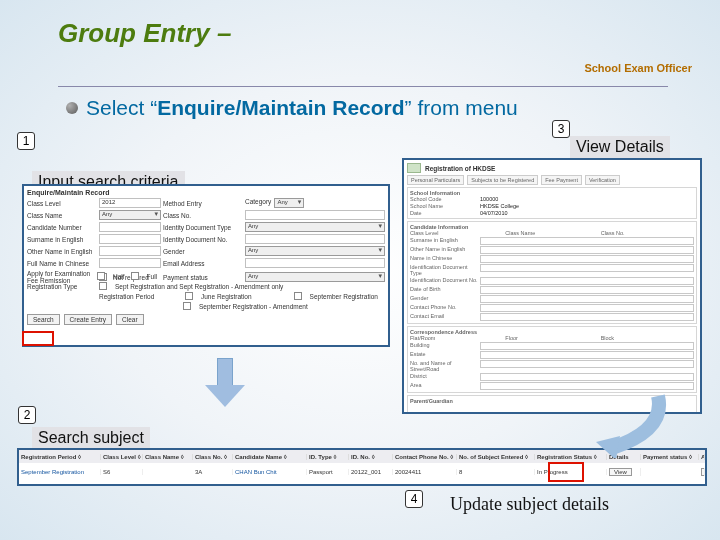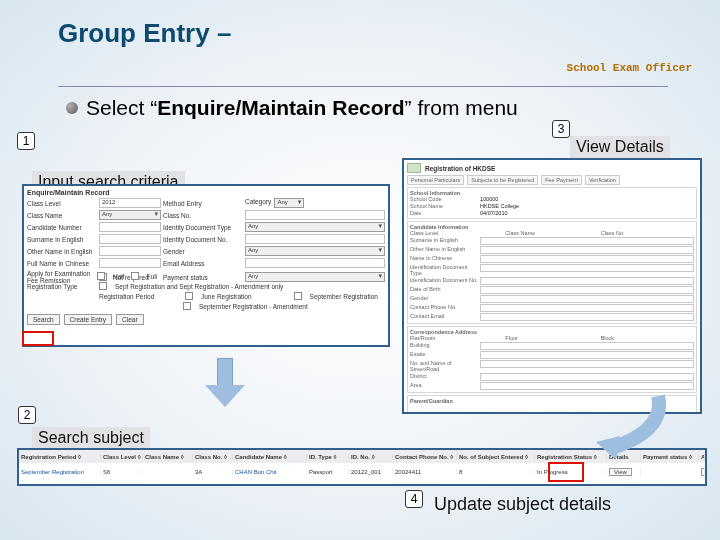--- a/index.html
+++ b/index.html
@@ -4,27 +4,27 @@
 <style>
   * { box-sizing: border-box; margin: 0; padding: 0; }
   body {
     width: 720px; height: 540px;
     background: radial-gradient(ellipse at center, #ffffff 0%, #f0f4f8 50%, #d8e6f0 100%);
     font-family: Arial, sans-serif;
     position: relative;
     overflow: hidden;
   }
   .title-block { position: absolute; left: 58px; top: 18px; }
-  .title-line1 { font-size: 26px; font-weight: 900; color: #0c4a6e; }
+  .title-line1 { font-size: 26px; font-weight: 900; font-style: italic; color: #4d7c0f; }
   .title-line2 { font-size: 26px; font-weight: 900; font-style: italic; color: #111; }
   .title-rule { position: absolute; left: 58px; top: 86px; width: 610px; height: 1px; background: #88a; }
-  .role { position: absolute; right: 28px; top: 62px; font-size: 11px; font-weight: 900; color: #b36d00; font-family: Liberation Mono, monospace; }
+  .role { position: absolute; right: 28px; top: 62px; font-size: 11px; font-weight: 900; color: #b36d00; }
   .bullet-row { position: absolute; left: 66px; top: 96px; display: flex; align-items: center; gap: 8px; }
   .bullet { width: 12px; height: 12px; border-radius: 50%; background: radial-gradient(circle at 30% 30%, #b0b0b0, #5a5a5a); }
-  .instr { font-size: 21px; color: #000000; font-weight: 400; }
+  .instr { font-size: 21px; color: #0369a1; font-weight: 400; }
   .instr b { font-weight: 900; }
 
   .num-badge {
     width: 18px; height: 18px; border-radius: 3px; background: #fff; border: 1px solid #333;
     font-size: 12px; font-weight: 400; display: flex; align-items: center; justify-content: center;
     position: absolute;
   }
   .caption {
     background: #e2e2e6; font-size: 16px; color: #111; padding: 2px 6px;
     position: absolute; display: inline-block;
@@ -88,21 +88,21 @@
   .p3-kv .k { color:#666; }
   .p3-kv .v { color:#222; }
   .p3-kv .vi { border:1px solid #c8c8c8; height:8px; }
   .p3-grid3 { display:grid; grid-template-columns: 48px 1fr 48px 1fr 48px 1fr; row-gap:1px; column-gap:2px; }
 
   
   .curve-arrow { position:absolute; left: 590px; top: 388px; width: 80px; height: 70px; pointer-events:none; }
 
   
   #badge4 { left: 405px; top: 490px; }
-  #cap4   { left: 428px; top: 492px; font-size: 18px; background: transparent; }
+  #cap4   { left: 444px; top: 492px; font-size: 18px; background: transparent; font-family: Liberation Serif, serif; }
 
 </style>
 </head>
 <body>
 
 <div class="title-block">
   <div class="title-line1">Group Entry –</div>
 </div>
 <div class="title-rule"></div>
 <div class="role">School Exam Officer</div>

